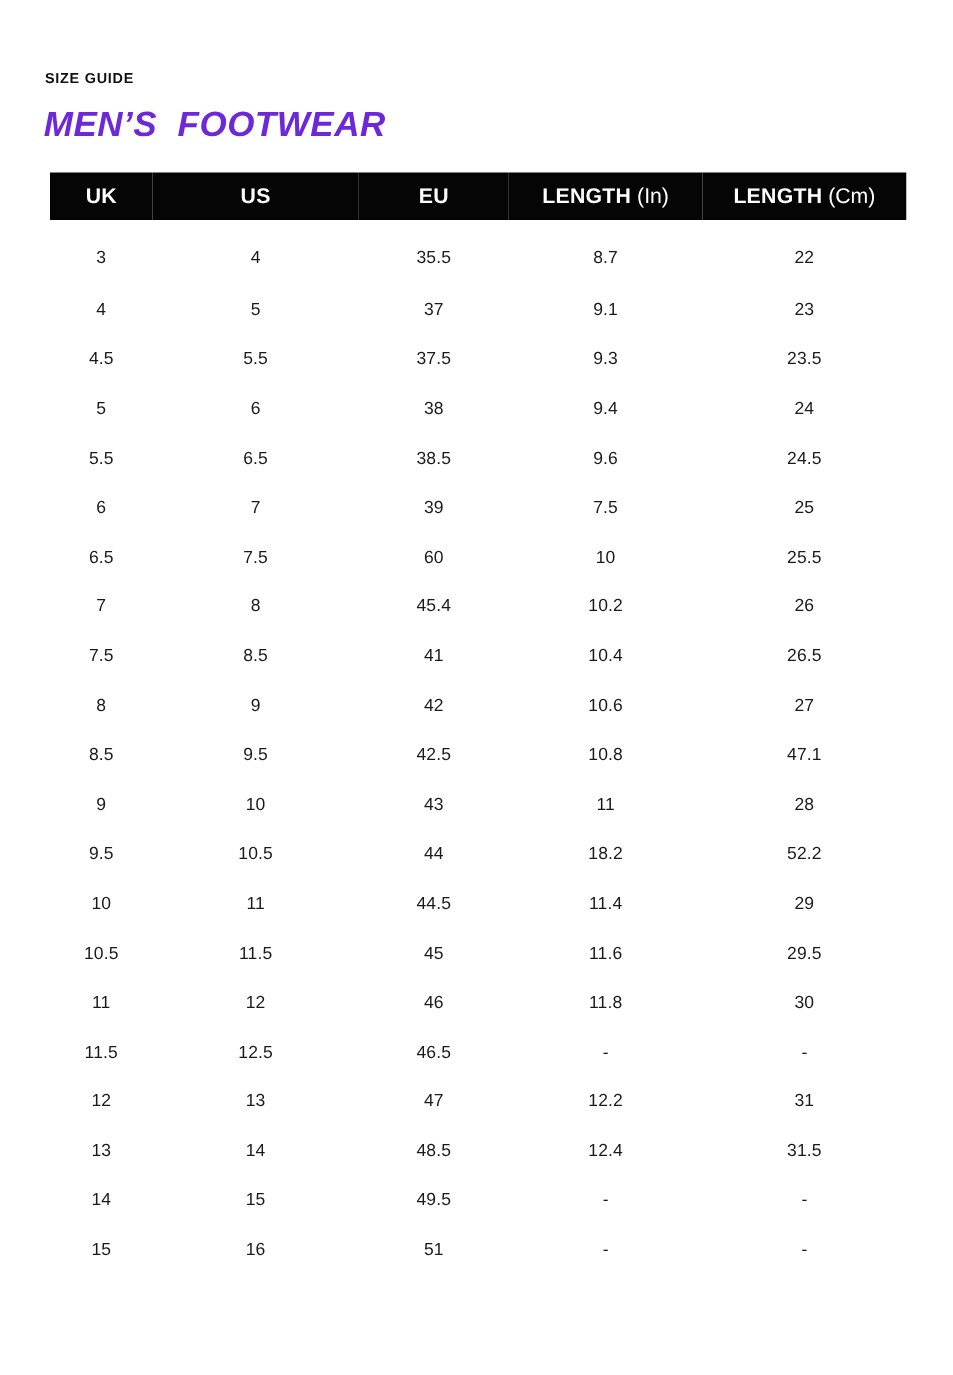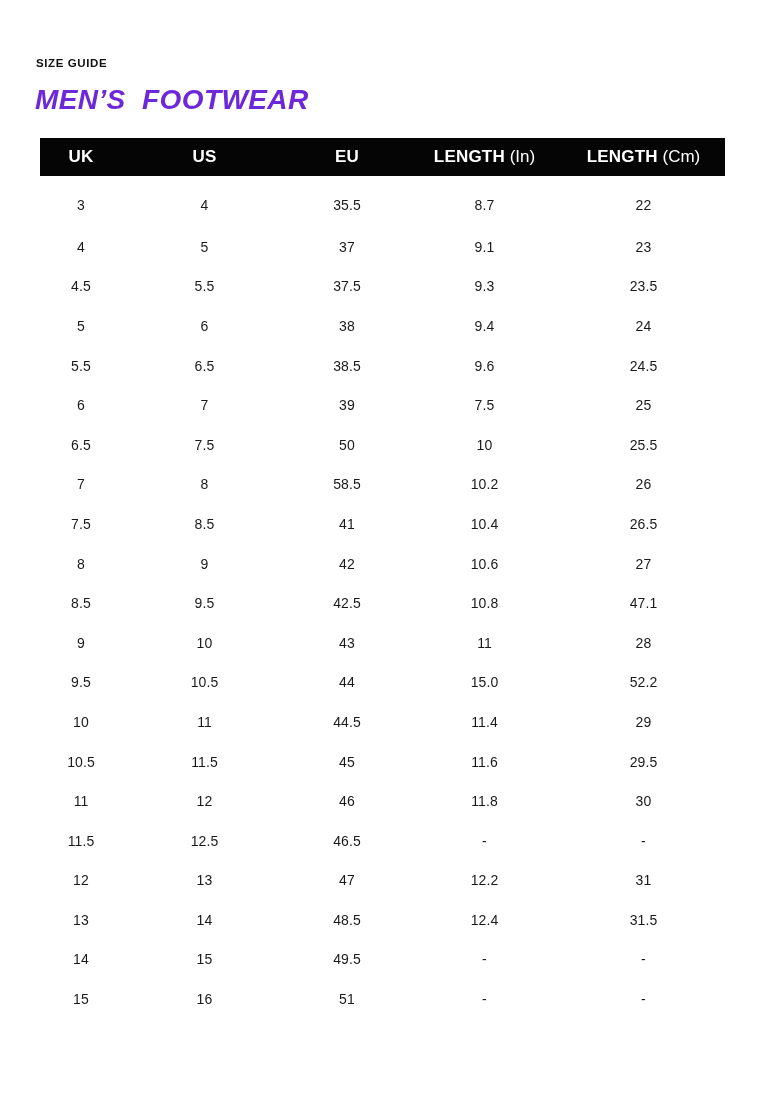--- a/index.html
+++ b/index.html
@@ -167,28 +167,28 @@
         <tr>
           <td>6</td>
           <td>7</td>
           <td>39</td>
           <td>7.5</td>
           <td>25</td>
         </tr>
         <tr>
           <td>6.5</td>
           <td>7.5</td>
-          <td>50</td>
+          <td>60</td>
           <td>10</td>
           <td>25.5</td>
         </tr>
         <tr>
           <td>7</td>
           <td>8</td>
-          <td>58.5</td>
+          <td>45.4</td>
           <td>10.2</td>
           <td>26</td>
         </tr>
         <tr>
           <td>7.5</td>
           <td>8.5</td>
           <td>41</td>
           <td>10.4</td>
           <td>26.5</td>
         </tr>
@@ -210,21 +210,21 @@
           <td>9</td>
           <td>10</td>
           <td>43</td>
           <td>11</td>
           <td>28</td>
         </tr>
         <tr>
           <td>9.5</td>
           <td>10.5</td>
           <td>44</td>
-          <td>15.0</td>
+          <td>18.2</td>
           <td>52.2</td>
         </tr>
         <tr>
           <td>10</td>
           <td>11</td>
           <td>44.5</td>
           <td>11.4</td>
           <td>29</td>
         </tr>
         <tr>

